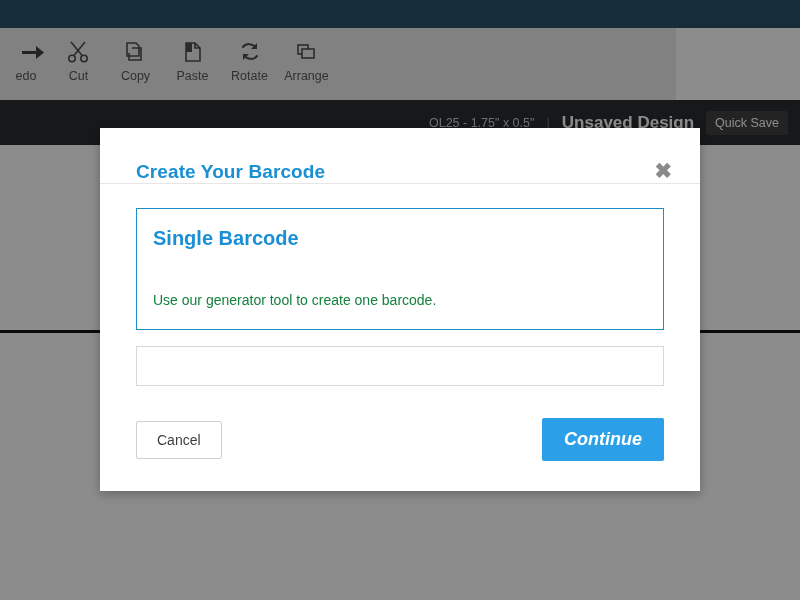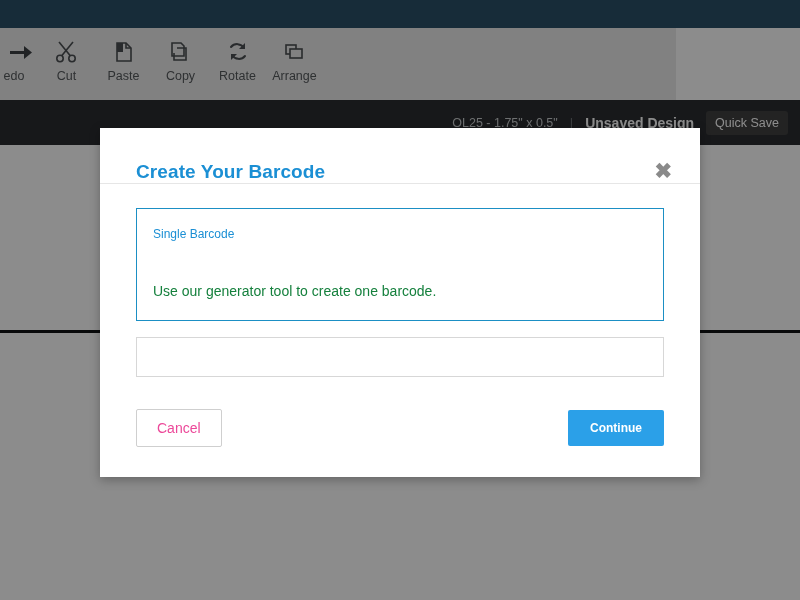--- a/index.html
+++ b/index.html
@@ -29,21 +29,21 @@
     background: #2a5069;
   }
 
   .toolbar {
     position: absolute;
     left: 0; top: 28px;
     width: 676px; height: 72px;
     background: #ebebeb;
     display: flex;
     align-items: flex-end;
-    padding-left: 4px;
+    padding-left: 16px;
     box-sizing: border-box;
   }
   .tool {
     width: 57px;
     height: 72px;
     display: flex;
     flex-direction: column;
     align-items: center;
     justify-content: flex-start;
     padding-top: 8px;
@@ -82,21 +82,21 @@
     font-size: 12.5px;
     white-space: nowrap;
   }
   .darkbar .sep {
     color: #6d7174;
     margin: 0 12px;
     font-size: 13px;
   }
   .darkbar .design-name {
     color: #ffffff;
-    font-size: 14px;
+    font-size: 17px;
     font-weight: bold;
     white-space: nowrap;
   }
   .quick-save {
     margin-left: 12px;
     background: #404040;
     color: #ffffff;
     font-size: 12.5px;
     border: none;
     border-radius: 3px;
@@ -169,22 +169,22 @@
     background: #ffffff;
     padding: 18px 16px 20px 16px;
     margin-bottom: 16px;
     cursor: pointer;
     box-sizing: border-box;
   }
   .option-card.selected {
     border: 1px solid #1b8fc4;
   }
   .option-title {
-    font-size: 12px;
-    font-weight: normal;
+    font-size: 20px;
+    font-weight: bold;
     color: #2b2b2b;
     margin-bottom: 12px;
   }
   .option-card.selected .option-title {
     color: #1b8fd4;
   }
   .option-desc {
     font-size: 14px;
     color: #15803d;
     line-height: 18px;
@@ -192,37 +192,38 @@
   }
   .modal-footer {
     padding: 16px 36px 30px 36px;
     display: flex;
     align-items: center;
     justify-content: space-between;
   }
   .btn-cancel {
     background: #ffffff;
     border: 1px solid #cfcfcf;
-    color: #ec4899;
+    color: #404040;
     font-size: 14px;
     padding: 10px 20px;
     border-radius: 2px;
     cursor: pointer;
     font-family: "Liberation Sans", sans-serif;
   }
   .btn-continue {
     background: #2ba0e8;
     border: none;
     color: #ffffff;
-    font-size: 12px;
+    font-size: 18px;
     font-weight: bold;
     padding: 11px 22px;
     border-radius: 2px;
     cursor: pointer;
     font-family: "Liberation Sans", sans-serif;
+    font-style: italic;
   }
 </style>
 </head>
 <body>
 
 <div id="app">
 
   <div class="topbar"></div>
 
   <div class="toolbar">
@@ -246,38 +247,38 @@
             <path d="M16.5 16 L5 2"></path>
           </g>
         </svg>
       </span>
       <span class="lbl">Cut</span>
     </div>
 
     <div class="tool">
       <span class="glyph">
         <svg width="26" height="24" viewBox="0 0 26 24">
-          <path d="M6 3 h9 l5 5 v13 h-14 z" fill="none" stroke="#4b4f52" stroke-width="1.6"></path>
-          <path d="M6 3 h6 v9 h-6 z" fill="#4b4f52"></path>
-          <path d="M15 3 v5 h5" fill="none" stroke="#4b4f52" stroke-width="1.6"></path>
-        </svg>
-      </span>
-      <span class="lbl">Paste</span>
-    </div>
-
-    <div class="tool">
-      <span class="glyph">
-        <svg width="26" height="24" viewBox="0 0 26 24">
           <g stroke="#4b4f52" stroke-width="1.6" fill="none">
             <path d="M4 3 h9 l3 3 v10 h-12 z"></path>
             <path d="M9 8 h9 v12 h-12 v-7"></path>
           </g>
         </svg>
       </span>
       <span class="lbl">Copy</span>
+    </div>
+
+    <div class="tool">
+      <span class="glyph">
+        <svg width="26" height="24" viewBox="0 0 26 24">
+          <path d="M6 3 h9 l5 5 v13 h-14 z" fill="none" stroke="#4b4f52" stroke-width="1.6"></path>
+          <path d="M6 3 h6 v9 h-6 z" fill="#4b4f52"></path>
+          <path d="M15 3 v5 h5" fill="none" stroke="#4b4f52" stroke-width="1.6"></path>
+        </svg>
+      </span>
+      <span class="lbl">Paste</span>
     </div>
 
     <div class="tool">
       <span class="glyph">
         <svg width="26" height="24" viewBox="0 0 26 24">
           <g stroke="#4b4f52" stroke-width="2" fill="none" stroke-linecap="round">
             <path d="M19 8 A8 8 0 0 0 6 7"></path>
             <path d="M7 15 A8 8 0 0 0 20 16"></path>
           </g>
           <path d="M20 3 v6 h-6 z" fill="#4b4f52"></path>

